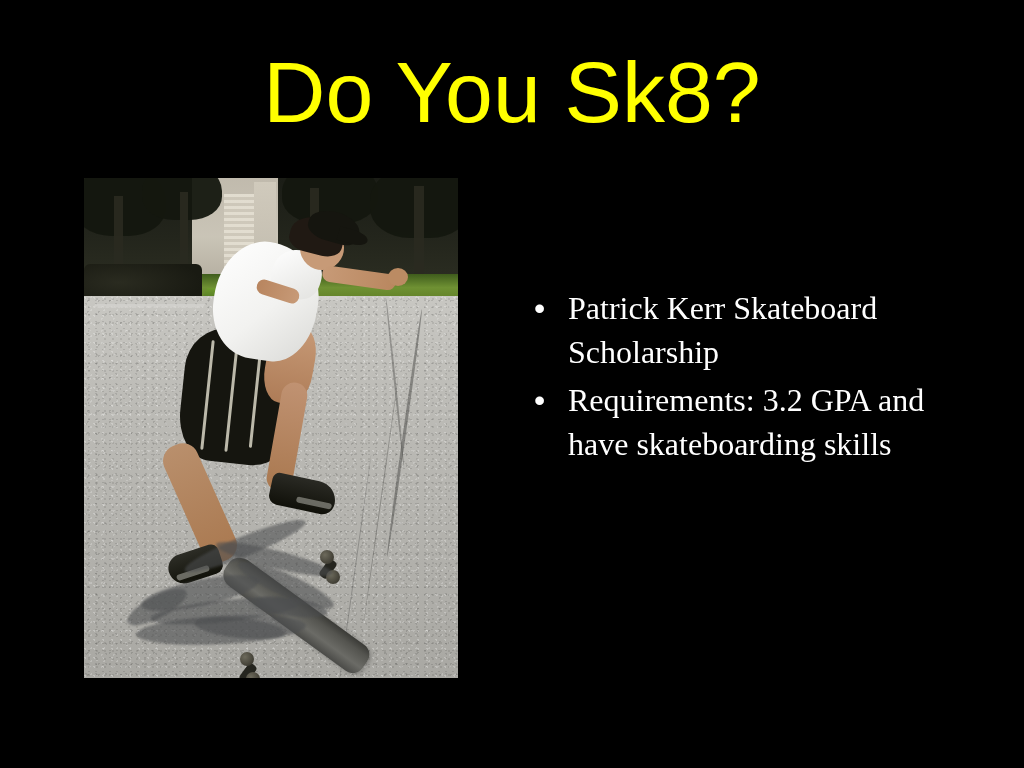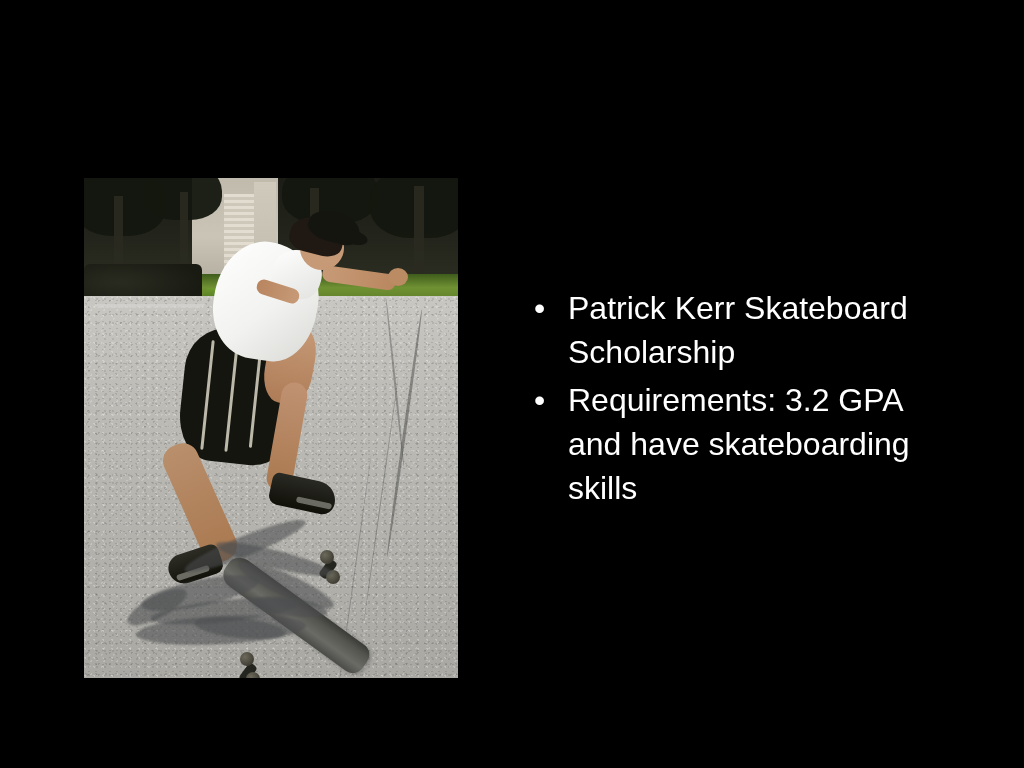--- a/index.html
+++ b/index.html
@@ -351,27 +351,29 @@
     line-height: 44px;
     color: #ffffff;
     text-align: left;
     padding-left: 6px;
     box-sizing: border-box;
   }
   .bullet-text {
     flex: 1 1 auto;
     width: 372px;
     color: #ffffff;
+    font-family: Liberation Serif, serif;
   }
 </style>
 </head>
 <body>
 
 <div class="slide">
 
+  <div class="slide-title">Do You Sk8?</div>
 
   <div class="photo" title="Young skateboarder mid-air performing a kickflip trick on a residential driveway">
     <div class="photo-inner">
 
       <div class="bg-dark"></div>
       <div class="bg-building"></div>
       <div class="bg-building2"></div>
       <div class="bg-building3"></div>
 
       <div class="palm" style="left:-10px;top:-12px;width:92px;height:70px;"></div>

